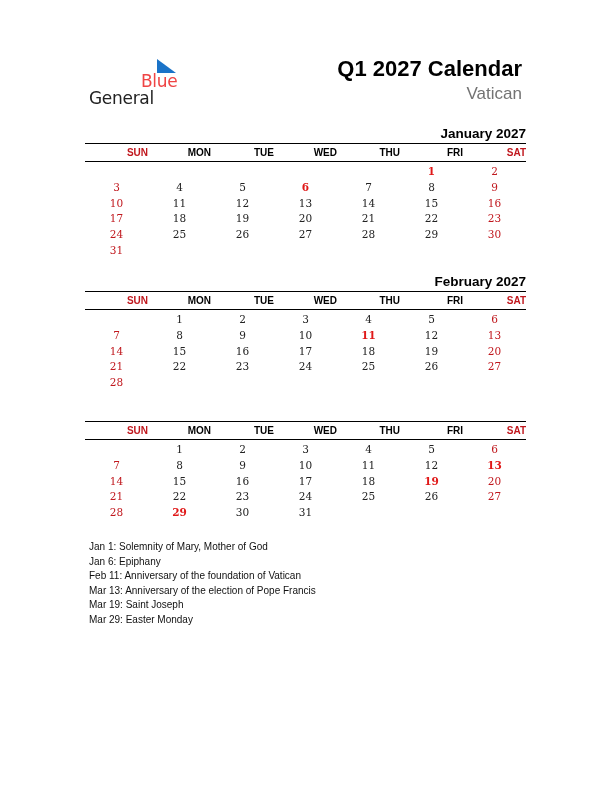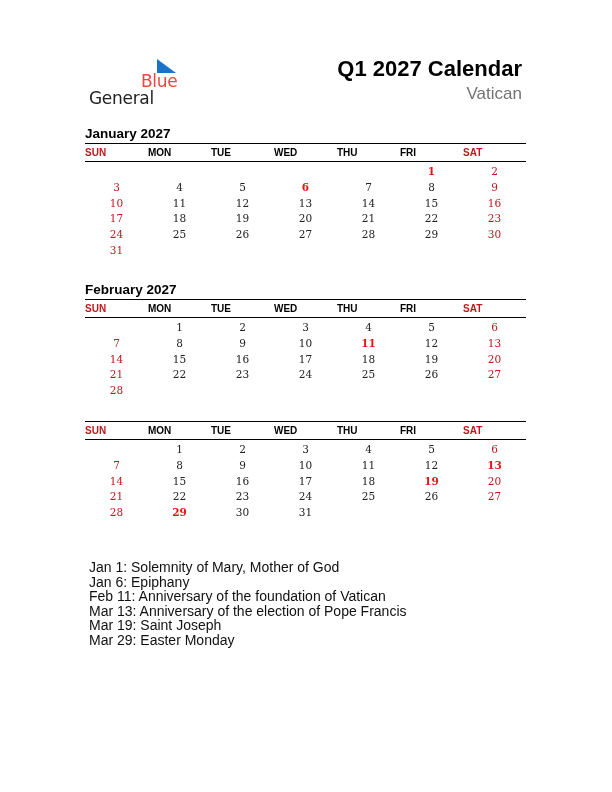--- a/index.html
+++ b/index.html
@@ -4,29 +4,29 @@
 <style>
   html, body { margin: 0; padding: 0; background: #ffffff; }
   body { width: 612px; height: 792px; position: relative; overflow: hidden; font-family: "Liberation Sans", sans-serif; color: #000; }
   .logo { position: absolute; left: 89px; top: 56px; width: 100px; height: 36px; }
   .logo .general { position: absolute; left: 0; top: 0; font-family: "DejaVu Sans", sans-serif; font-size: 17px; color: #222; letter-spacing: -0.3px; margin-top: 32px; }
   .logo .blue { position: absolute; left: 52px; top: 15px; font-family: "DejaVu Sans", sans-serif; font-size: 17px; color: #ef4444; letter-spacing: -0.3px; }
   .logo .tri { position: absolute; left: 68px; top: 3px; width: 0; height: 0; border-left: 0 solid transparent; border-right: 19px solid transparent; border-bottom: 14px solid #1a73c8; }
   .title { position: absolute; right: 90px; top: 56px; font-size: 22px; font-weight: bold; text-align: left; white-space: nowrap; }
   .subtitle { position: absolute; right: 90px; top: 84px; font-size: 17px; text-align: left; color: #737373; }
   .month { position: absolute; left: 85px; width: 441px; }
-  .month-title { text-align: left; font-weight: bold; font-size: 13.5px; height: 18px; line-height: 18px; }
+  .month-title { text-align: right; font-weight: bold; font-size: 13.5px; height: 18px; line-height: 18px; }
   .hdr { display: flex; border-top: 1.5px solid #000; border-bottom: 1.5px solid #000; height: 17px; align-items: center; }
-  .hdr span { flex: 1; text-align: left; font-weight: bold; font-size: 10px; }
+  .hdr span { flex: 1; text-align: right; font-weight: bold; font-size: 10px; }
   .hdr span.we { color: #c0171d; }
   .grid { display: grid; grid-template-columns: repeat(7, 1fr); grid-auto-rows: 15.8px; margin-top: 2px; }
   .grid span { text-align: center; font-family: "DejaVu Serif", serif; font-size: 10.5px; line-height: 15.8px; color: #222; }
   .grid span.we { color: #c0171d; }
   .grid span.hol { color: #e01818; font-weight: bold; }
-  .notes { position: absolute; left: 89px; top: 560px; font-size: 14px; line-height: 14.5px; color: #111; }
+  .notes { position: absolute; left: 89px; top: 540px; font-size: 10px; line-height: 14.5px; color: #111; }
 </style>
 </head>
 <body>
 
 <div class="logo">
   <span class="general">General</span>
   <span class="tri"></span>
   <span class="blue">Blue</span>
 </div>
 
@@ -77,21 +77,21 @@
       <span>25</span>
       <span>26</span>
       <span>27</span>
       <span>28</span>
       <span>29</span>
       <span class="we">30</span>
       <span class="we">31</span>
     </div>
 </div>
 
-<div class="month" style="top:281px">
+<div class="month" style="top:273px">
   <div class="month-title">February 2027</div>
   <div class="hdr">
       <span class="we">SUN</span>
       <span>MON</span>
       <span>TUE</span>
       <span>WED</span>
       <span>THU</span>
       <span>FRI</span>
       <span class="we">SAT</span>
     </div>

